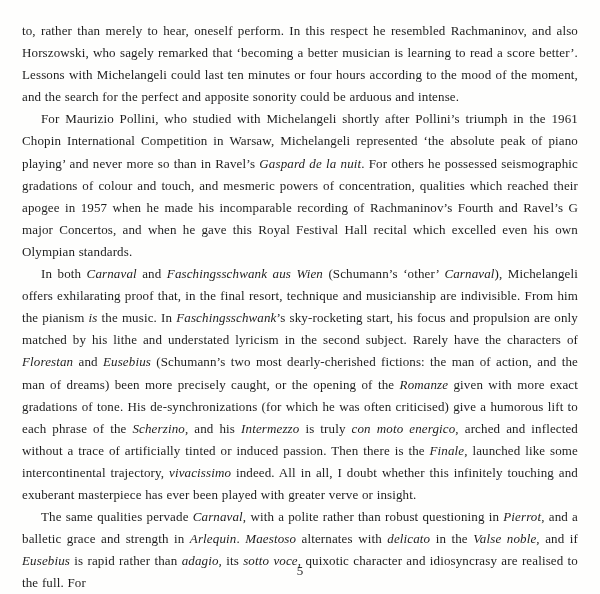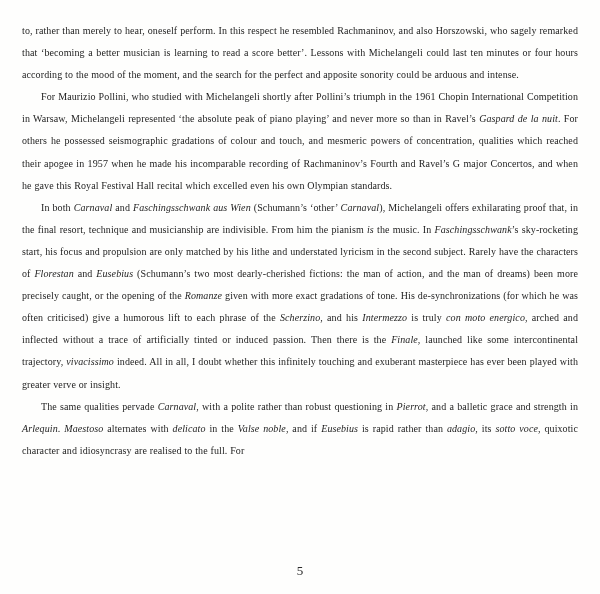--- a/index.html
+++ b/index.html
@@ -23,21 +23,21 @@
     box-sizing: border-box;
   }
   .textblock {
     position: absolute;
     left: 22px;
     top: 20px;
     width: 556px;
   }
   p.para {
     margin: 0 0 0 0;
-    font-size: 10px;
+    font-size: 13px;
     line-height: 22.1px;
     text-align: justify;
     text-justify: inter-word;
     color: #1d1d1d;
     letter-spacing: 0.01em;
     word-spacing: 0.02em;
   }
   p.para + p.para {
     margin-top: 0;
   }

